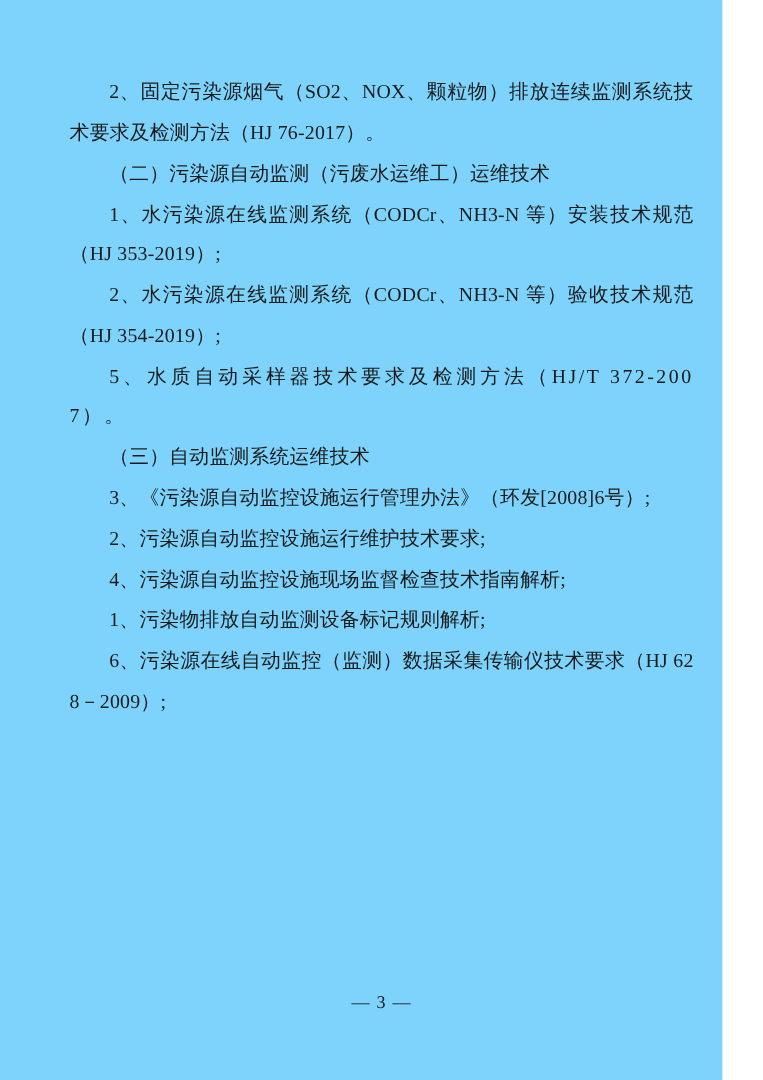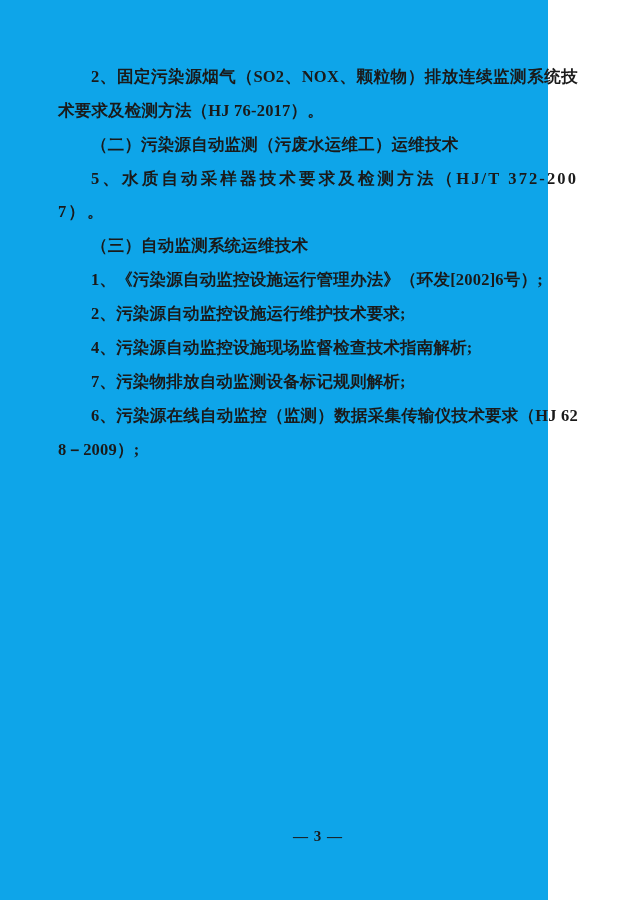--- a/index.html
+++ b/index.html
@@ -12,24 +12,23 @@
     height: 900px;
     position: relative;
     font-family: "Liberation Serif", "DejaVu Serif", serif;
     color: #1a1a1a;
     overflow: hidden;
   }
   .page {
     position: absolute;
     left: 0;
     top: 0;
-    width: 548px;
+    width: 602px;
     height: 900px;
-    background: #0ea5e9;
-    font-weight: bold;
+    background: #7dd3fc;
   }
   .content {
     position: absolute;
     left: 58px;
     top: 60px;
     width: 520px;
   }
   p.para {
     margin: 0 0 0.5px 0;
     font-size: 16.5px;
@@ -56,22 +55,24 @@
     font-family: "Liberation Serif", "DejaVu Serif", serif;
   }
 </style>
 </head>
 <body>
 
 <div class="page">
   <div class="content">
     <p class="para indent">2、固定污染源烟气（SO2、NOX、颗粒物）排放连续监测系统技术要求及检测方法（HJ 76-2017）。</p>
     <p class="para indent">（二）污染源自动监测（污废水运维工）运维技术</p>
+    <p class="para indent">1、水污染源在线监测系统（CODCr、NH3-N 等）安装技术规范（HJ 353-2019）;</p>
+    <p class="para indent">2、水污染源在线监测系统（CODCr、NH3-N 等）验收技术规范（HJ 354-2019）;</p>
     <p class="para indent spaced">5、水质自动采样器技术要求及检测方法（HJ/T 372-2007）。</p>
     <p class="para indent">（三）自动监测系统运维技术</p>
-    <p class="para indent">1、《污染源自动监控设施运行管理办法》（环发[2002]6号）;</p>
+    <p class="para indent">3、《污染源自动监控设施运行管理办法》（环发[2008]6号）;</p>
     <p class="para indent">2、污染源自动监控设施运行维护技术要求;</p>
     <p class="para indent">4、污染源自动监控设施现场监督检查技术指南解析;</p>
-    <p class="para indent">7、污染物排放自动监测设备标记规则解析;</p>
+    <p class="para indent">1、污染物排放自动监测设备标记规则解析;</p>
     <p class="para indent">6、污染源在线自动监控（监测）数据采集传输仪技术要求（HJ 628－2009）;</p>
   </div>
   <div class="footer">— 3 —</div>
 </div>
 
 </body></html>

